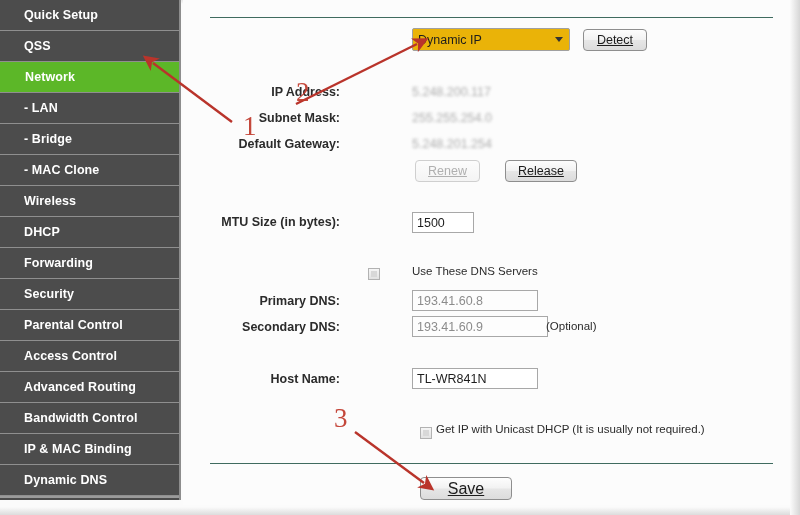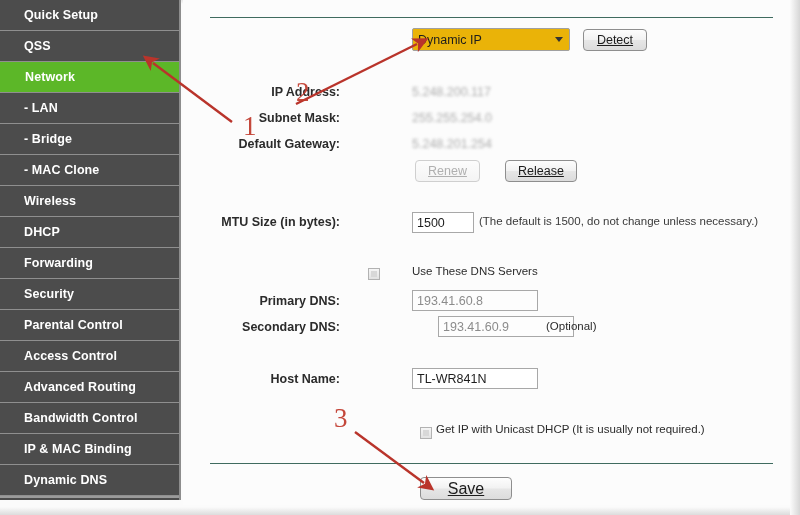--- a/index.html
+++ b/index.html
@@ -221,43 +221,40 @@
     <div class="row" style="left:322px;top:160px;">
       <button class="btn">Release</button>
     </div>
 
     <div class="row" style="left:0;top:215px;width:157px;">
       <div class="label">MTU Size (in bytes):</div>
     </div>
     <div class="row" style="left:229px;top:212px;">
       <input class="txt" style="width: 62px;" value="1500">
     </div>
-    <div class="row" style="left:296px;top:215px;">
-      <div class="hint">(The default is 1500, do not change unless necessary.)</div>
-    </div>
 
     <div class="row" style="left:185px;top:266px;">
       <span class="chk"></span>
     </div>
     <div class="row" style="left:229px;top:265px;">
       <div class="note">Use These DNS Servers</div>
     </div>
 
     <div class="row" style="left:0;top:294px;width:157px;">
       <div class="label">Primary DNS:</div>
     </div>
     <div class="row" style="left:229px;top:290px;">
       <input class="txt gray" style="width: 126px;" value="193.41.60.8">
     </div>
 
     <div class="row" style="left:0;top:320px;width:157px;">
       <div class="label">Secondary DNS:</div>
     </div>
     <div class="row" style="left:229px;top:316px;">
-      <input class="txt gray" style="width: 136px; margin-left: 26px;" value="193.41.60.9">
+      <input class="txt gray" style="width: 136px;" value="193.41.60.9">
     </div>
     <div class="row" style="left:363px;top:320px;">
       <div class="note">(Optional)</div>
     </div>
 
     <div class="row" style="left:0;top:372px;width:157px;">
       <div class="label">Host Name:</div>
     </div>
     <div class="row" style="left:229px;top:368px;">
       <input class="txt" style="width: 126px;" value="TL-WR841N">

